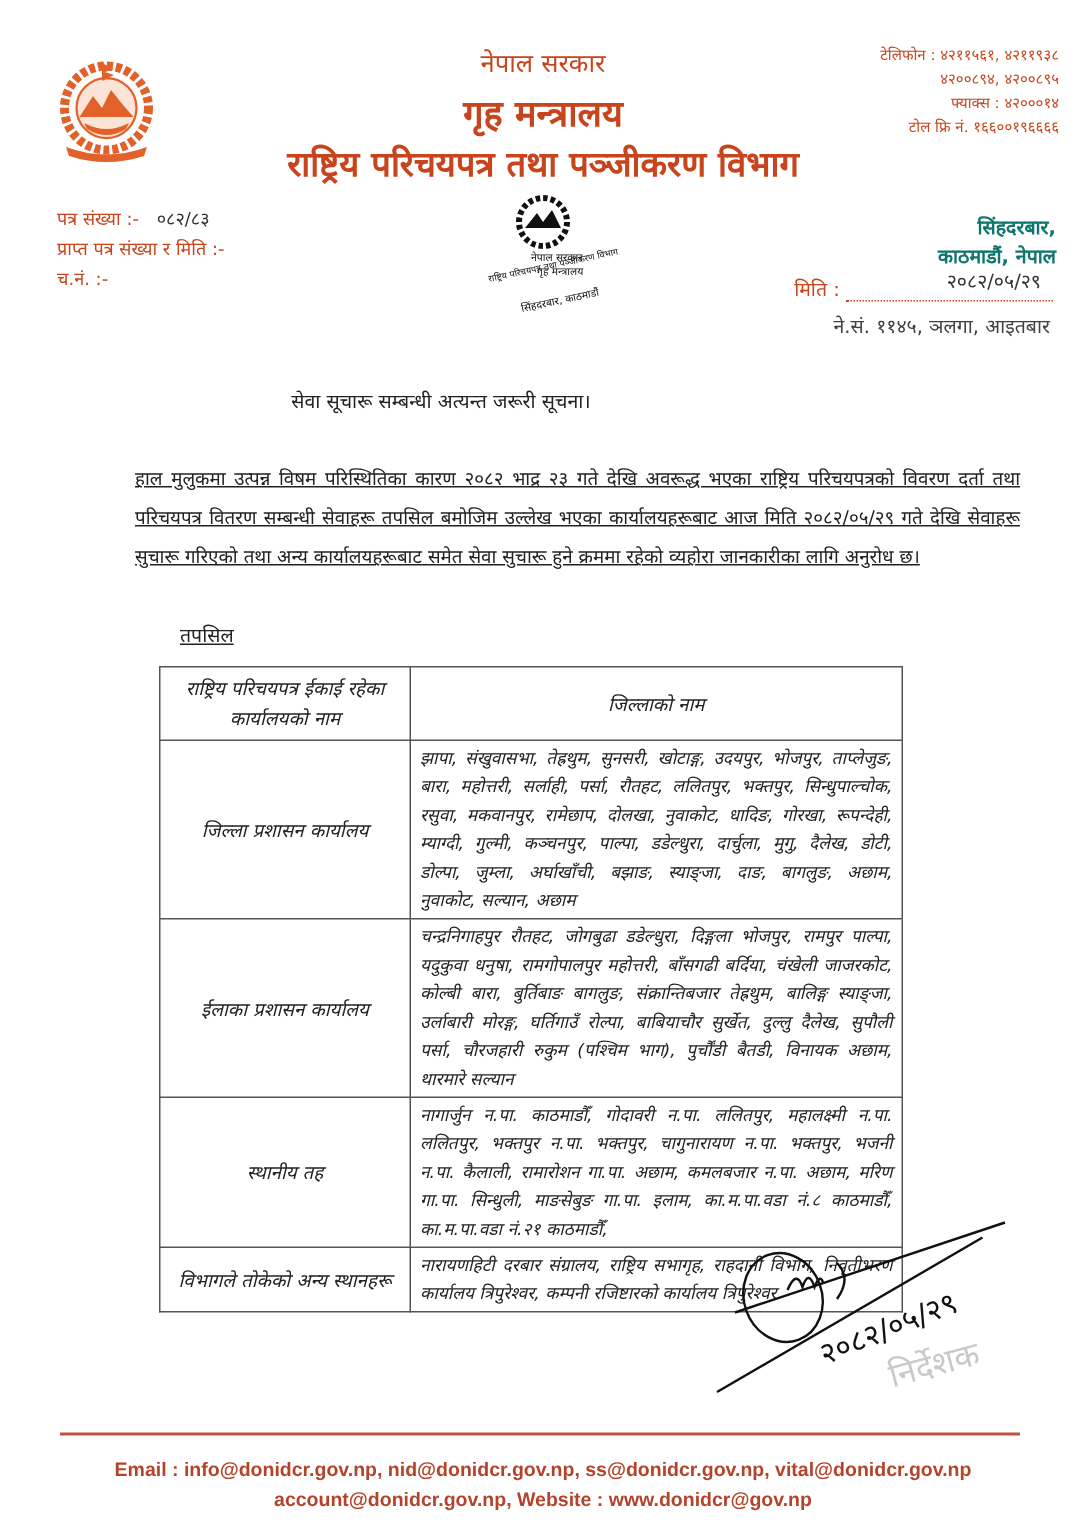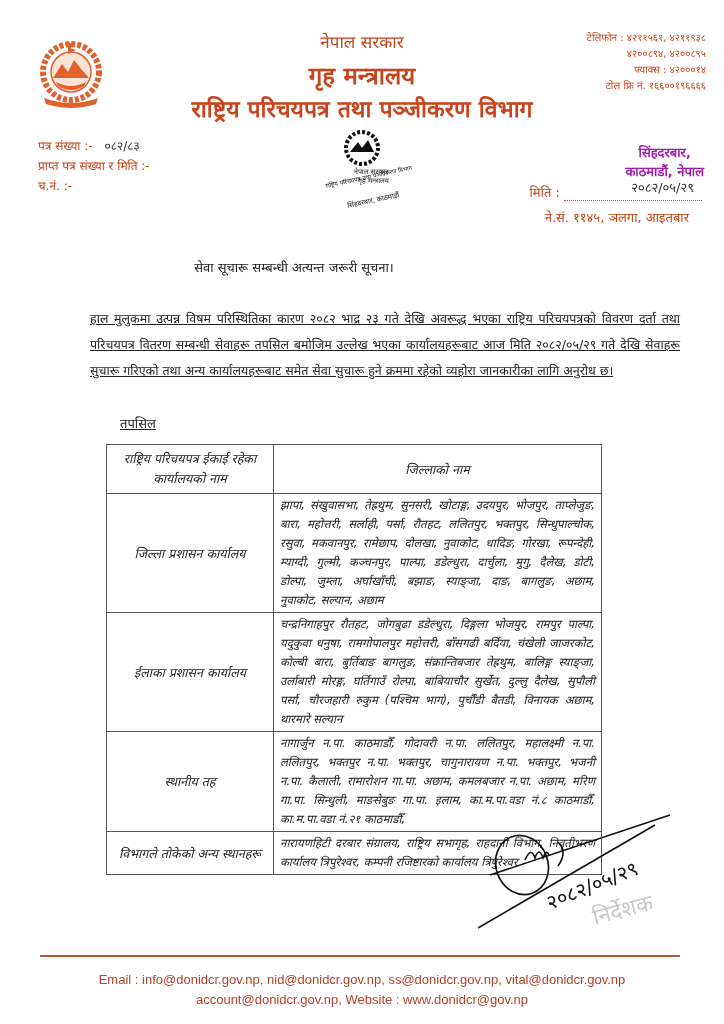--- a/index.html
+++ b/index.html
@@ -15,25 +15,25 @@
   #contact { right: 18px; top: 30px; text-align: right; font-size: 10px; line-height: 16px; color: #c8441c; }
 
   
   #refs { left: 38px; top: 136px; font-size: 12px; line-height: 20px; color: #c8441c; }
   #refs .val { color: #333; margin-left: 8px; }
 
   
   #stamp { left: 312px; top: 126px; width: 120px; height: 95px; }
 
   
-  #address { right: 20px; top: 143px; text-align: center; font-size: 13px; line-height: 19px; color: #a21caf; font-weight: bold; }
+  #address { right: 20px; top: 143px; text-align: right; font-size: 13px; line-height: 19px; color: #0f766e; font-weight: bold; }
   #date-line { right: 22px; top: 183px; font-size: 13px; color: #c8441c; }
   #date-line .dots { display: inline-block; width: 138px; border-bottom: 1.5px dotted #c8441c; position: relative; height: 14px; vertical-align: bottom; }
   #date-line .dval { position: absolute; right: 8px; top: -8px; color: #333; font-size: 13px; }
-  #nepal-samvat { right: 35px; top: 208px; font-size: 13px; color: #c2410c; }
+  #nepal-samvat { right: 24px; top: 208px; font-size: 13px; color: #404040; }
 
   
   #subject { left: 0; width: 588px; top: 258px; text-align: center; font-size: 13px; color: #222; }
 
   
   #body-para { left: 90px; width: 590px; top: 306px; font-size: 12.5px; line-height: 26px; color: #222; text-align: justify; text-decoration: underline; }
 
   #tapsil { left: 104px; top: 414px; font-size: 13px; color: #222; text-decoration: underline; margin-left: 16px; }
 
   
@@ -42,21 +42,21 @@
   #schedule-table th { font-weight: normal; font-size: 12.5px; height: 46px; }
   #schedule-table th.col1 { width: 164px; line-height: 20px; }
   #schedule-table td.office { text-align: center; font-size: 12.5px; padding: 0 4px; margin-left: 36px; }
   #schedule-table td.districts { padding: 2px 6px; line-height: 19px; text-align: justify; margin-top: 28px; }
 
   
   #signature { left: 470px; top: 800px; width: 230px; height: 140px; }
 
   
   #footer-rule { left: 40px; width: 640px; top: 955px; border-top: 2px solid #b8553a; }
-  #footer { left: 0; width: 724px; top: 970px; text-align: center; font-family: "Liberation Sans", sans-serif; font-size: 13px; line-height: 20px; color: #b5422a; }
+  #footer { left: 0; width: 724px; top: 970px; text-align: center; font-family: "Liberation Sans", sans-serif; font-size: 13px; line-height: 20px; color: #b5422a; font-weight: bold; }
 </style>
 </head>
 <body>
 
 <svg id="emblem" class="abs" viewBox="0 0 66 72">
   <circle cx="33" cy="34" r="28" fill="none" stroke="#e2602a" stroke-width="6" stroke-dasharray="4 2"></circle>
   <circle cx="33" cy="34" r="20" fill="#fbe3d6" stroke="#e2602a" stroke-width="1.5"></circle>
   <path d="M15 40 L24 26 L30 34 L36 22 L44 32 L51 40 Z" fill="#e2602a"></path>
   <path d="M18 44 Q33 52 48 44 L46 48 Q33 56 20 48 Z" fill="#e2602a"></path>
   <polygon points="30,4 30,16 38,12 32,10 38,8" fill="#e2602a"></polygon>

